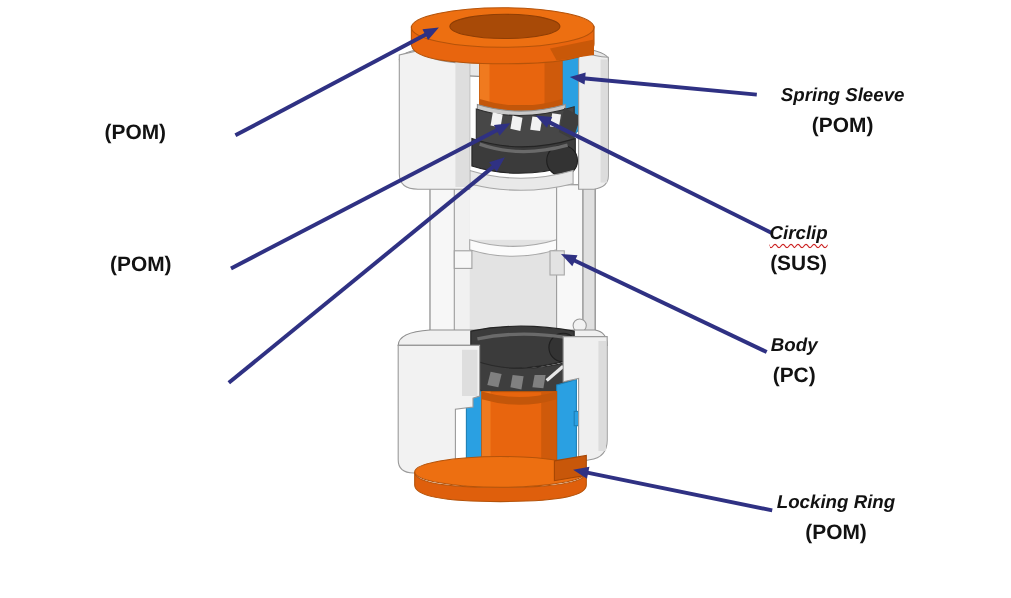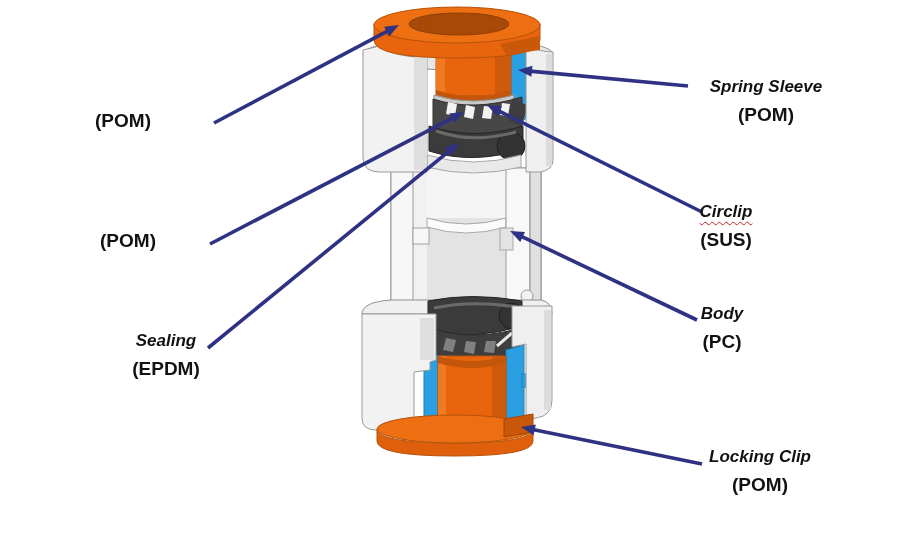--- a/index.html
+++ b/index.html
@@ -165,38 +165,34 @@
   </svg>
 
   <div class="label" style="left:33px;top:106px;width:180px">
     <div class="part-material">(POM)</div>
   </div>
 
   <div class="label" style="left:38px;top:226px;width:180px">
     <div class="part-material">(POM)</div>
   </div>
 
-  <div class="label" style="left:76px;top:328px;width:180px">
-    <div class="part-name">Sealing</div>
-    <div class="part-material">(EPDM)</div>
-  </div>
 
   <div class="label" style="left:676px;top:74px;width:180px">
     <div class="part-name">Spring Sleeve</div>
     <div class="part-material">(POM)</div>
   </div>
 
   <div class="label" style="left:636px;top:199px;width:180px">
     <div class="part-name misspell">Circlip</div>
     <div class="part-material">(SUS)</div>
   </div>
 
   <div class="label" style="left:632px;top:301px;width:180px">
     <div class="part-name">Body</div>
     <div class="part-material">(PC)</div>
   </div>
 
   <div class="label" style="left:670px;top:444px;width:180px">
-    <div class="part-name">Locking Clip</div>
+    <div class="part-name">Locking Ring</div>
     <div class="part-material">(POM)</div>
   </div>
 
 </div>
 
 </body></html>

